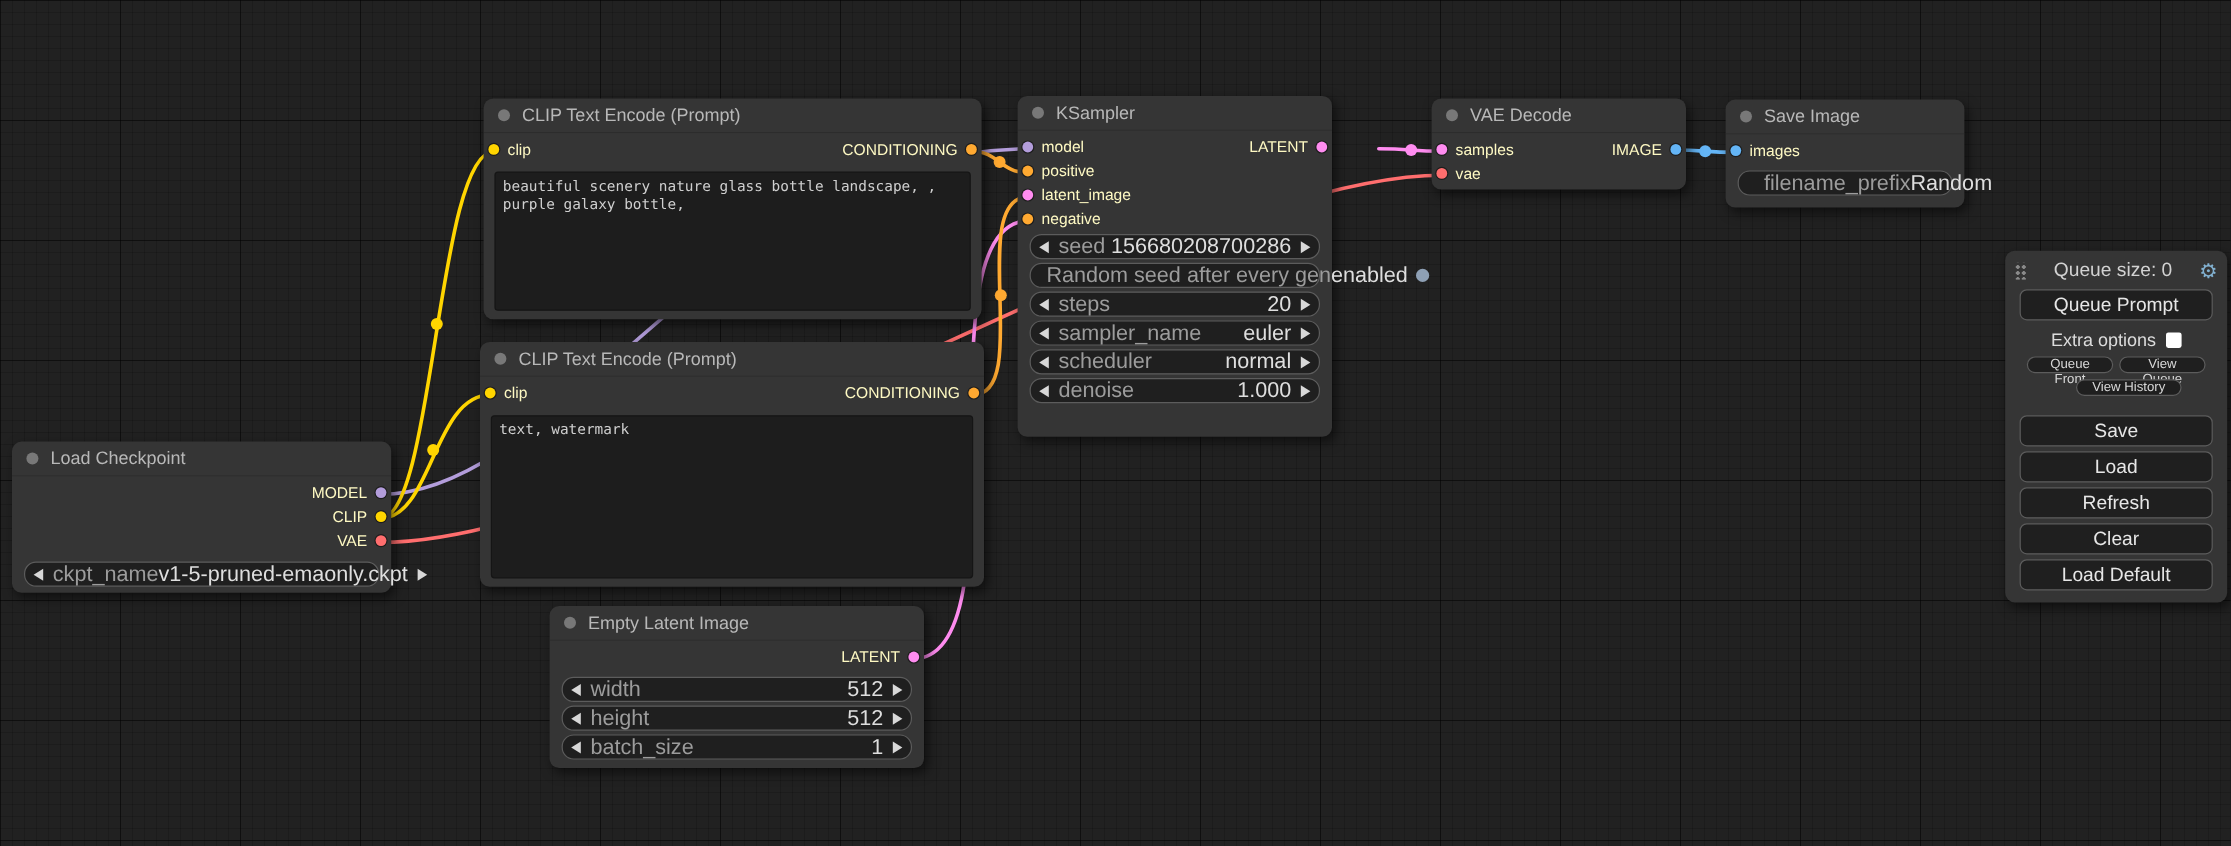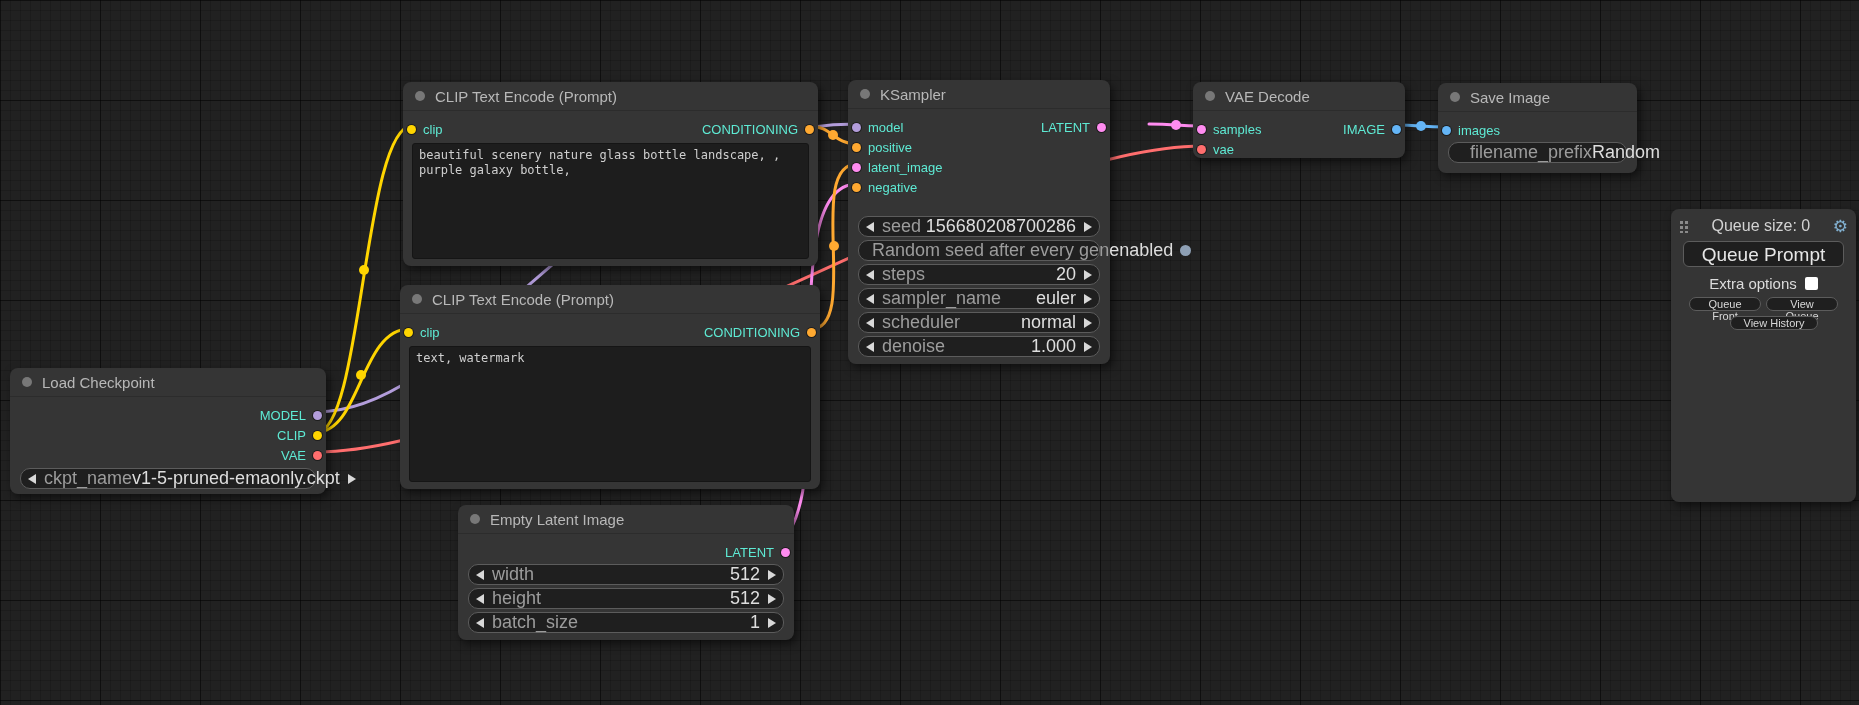--- a/index.html
+++ b/index.html
@@ -22,21 +22,21 @@
   .w-cond{stroke:#ffa931}.d-cond{fill:#ffa931}
   .w-latent{stroke:#ff8cf0}.d-latent{fill:#ff8cf0}
   .w-image{stroke:#64b5f6}.d-image{fill:#64b5f6}
 
   .node{position:absolute;background:#353535;border-radius:8px;z-index:2;
         box-shadow:3px 4px 10px rgba(0,0,0,0.55);color:#9c9c9c;}
   .ntitle{height:28px;display:flex;align-items:center;gap:10px;padding:0 12px;
           font-size:15px;color:#b8b8b8;border-bottom:1px solid #2c2c2c;border-radius:8px 8px 0 0;}
   .tdot{width:10px;height:10px;border-radius:50%;background:#787878;flex:0 0 auto;}
   .nbody{padding:6px 0 8px 0;}
-  .prow{height:20px;display:flex;align-items:flex-end;font-size:13px;color:#5eead4;padding:0 4px;}
+  .prow{height:20px;display:flex;align-items:flex-start;font-size:13px;color:#fef9c3;padding:0 4px;}
   .prow.both{justify-content:space-between;}
   .prow.outonly{justify-content:flex-end;}
   .pgrp{display:flex;align-items:center;gap:7px;}
   .pdot{width:9px;height:9px;border-radius:50%;box-shadow:0 0 0 1px rgba(0,0,0,0.45);flex:0 0 auto;}
   .c-model{background:#b39ddb}.c-clip{background:#ffd500}.c-vae{background:#ff6e6e}
   .c-cond{background:#ffa931}.c-latent{background:#ff8cf0}.c-image{background:#64b5f6}
 
   .widget{height:19px;margin:2px 10px 3px 10px;background:#1f1f1f;border:1px solid #5c5c5c;
           border-radius:10px;display:flex;align-items:center;padding:0 7px;font-size:18px;}
   .arr{width:0;height:0;flex:0 0 auto;cursor:pointer;}
@@ -57,21 +57,21 @@
          border-radius:8px;z-index:3;box-shadow:3px 4px 10px rgba(0,0,0,0.55);
          display:flex;flex-direction:column;padding:6px 0 0 0;box-sizing:border-box;}
   .phead{display:flex;align-items:center;height:22px;padding:0 8px;}
   .drag{width:10px;height:14px;flex:0 0 auto;
         background-image:radial-gradient(#8a8a8a 1.5px, transparent 1.6px);
         background-size:5px 5px;background-position:0 1px;}
   .qsize{flex:1;text-align:center;font-size:16px;color:#d2d2d2;}
   .gear{flex:0 0 auto;font-size:17px;color:#82b1d1;cursor:pointer;line-height:1;}
   .pbtn{display:block;background:#1f1f1f;border:1px solid #5c5c5c;border-radius:6px;color:#e6e6e6;
         font-family:"Liberation Sans",sans-serif;cursor:pointer;}
-  .btn-big{width:161px;height:26px;margin:4px auto 0 auto;font-size:19px;line-height:24px;text-align:center;}
+  .btn-big{width:161px;height:26px;margin:4px auto 0 auto;font-size:16px;line-height:24px;text-align:center;}
   .extra{display:flex;align-items:center;justify-content:center;gap:8px;margin-top:8px;height:16px;}
   .extra-label{font-size:15px;color:#dcdcdc;}
   .chk{width:13px;height:13px;background:#ffffff;border-radius:2px;cursor:pointer;}
   .smallrow{display:flex;justify-content:center;gap:5px;margin-top:6px;}
   .btn-small{height:14px;font-size:11px;line-height:12px;text-align:center;border-radius:8px;padding:0 10px;color:#d8d8d8;}
   .btn-qf{width:72px}.btn-vq{width:72px}
   .historyrow{display:flex;justify-content:center;margin-top:5px;padding-left:21px;}
   .btn-vh{width:88px;}
   .mainbtns{margin-top:12px;}
 </style>
@@ -164,21 +164,21 @@
           </span>
         <span class="pgrp">
             <span>CONDITIONING</span>
             <span class="pdot c-cond"></span>
           </span>
       </div>
       <textarea class="prompt" style="height: 136px;" spellcheck="false">text, watermark</textarea>
     </div>
   </div>
 
-  <div class="node" style="left:458px;top:505px;width:336px;height:135px;">
+  <div class="node" style="left:458px;top:505px;width:312px;height:135px;">
     <div class="ntitle">
       <span class="tdot"></span>
       <span>Empty Latent Image</span>
     </div>
     <div class="nbody">
       <div class="prow outonly">
           <span class="pgrp">
             <span>LATENT</span>
             <span class="pdot c-latent"></span>
           </span>
@@ -231,21 +231,21 @@
             <span class="pdot c-latent"></span>
             <span>latent_image</span>
           </span>
         </div>
       <div class="prow">
           <span class="pgrp">
             <span class="pdot c-cond"></span>
             <span>negative</span>
           </span>
         </div>
-      <div class="widget" style="margin-top:21px;">
+      <div class="widget" style="margin-top:0;">
         <span class="arr arrL"></span>
         <span class="wlabel">seed</span>
         <span class="wvalue">156680208700286</span>
         <span class="arr arrR"></span>
       </div>
       <div class="widget noarrow">
         <span class="wlabel">Random seed after every gen</span>
         <span class="wvalue">enabled</span>
         <span class="togdot"></span>
       </div>
@@ -331,15 +331,22 @@
       <span class="extra-label">Extra options</span>
       <span class="chk"></span>
     </div>
     <div class="smallrow">
       <button class="pbtn btn-small btn-qf">Queue Front</button>
       <button class="pbtn btn-small btn-vq">View Queue</button>
     </div>
     <div class="historyrow">
       <button class="pbtn btn-small btn-vh">View History</button>
     </div>
+    <div class="mainbtns">
+      <button class="pbtn btn-big">Save</button>
+      <button class="pbtn btn-big">Load</button>
+      <button class="pbtn btn-big">Refresh</button>
+      <button class="pbtn btn-big">Clear</button>
+      <button class="pbtn btn-big">Load Default</button>
+    </div>
   </div>
 
 </div>
 
 </body></html>

